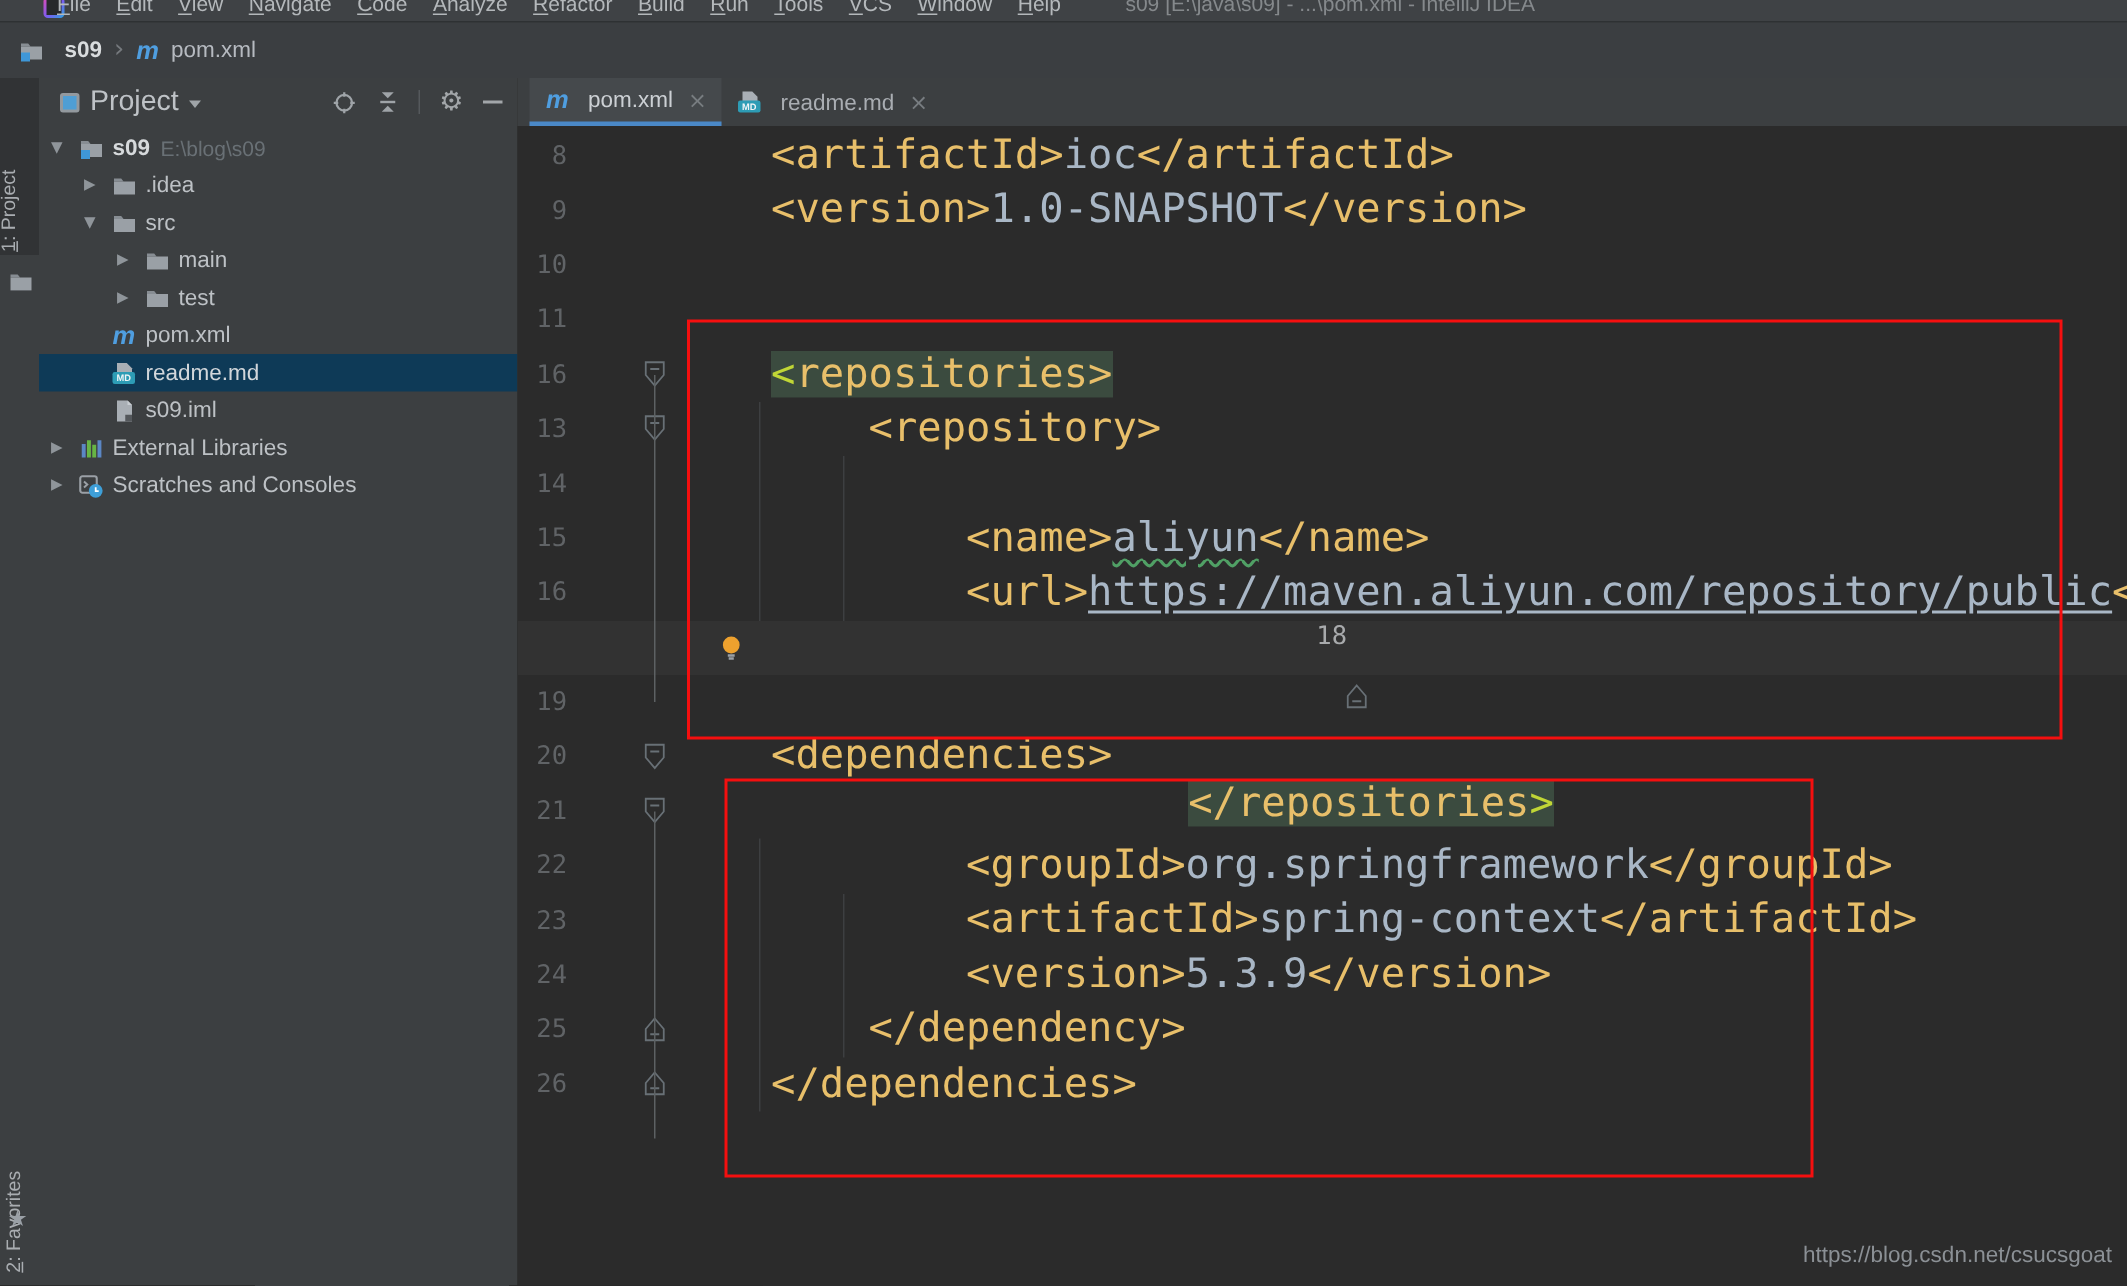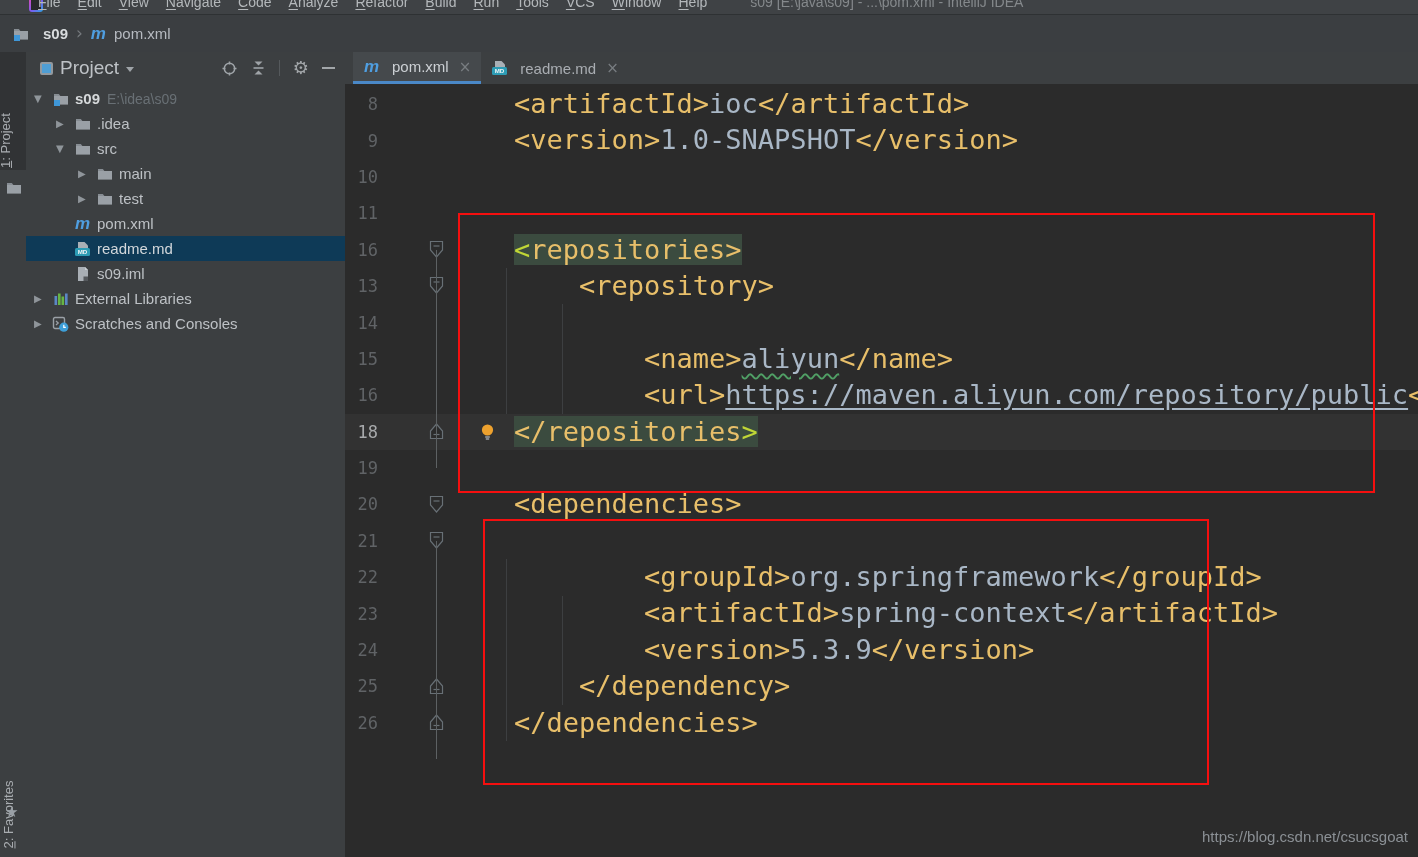--- a/index.html
+++ b/index.html
@@ -50,21 +50,21 @@
   .tbold{font-weight:bold;color:#d6d9db;}
   .tpath{color:#697075;font-size:14px;margin-left:7px;}
   
   #tabbar{position:absolute;left:345px;top:52px;width:1073px;height:32px;background:#3c3f41;display:flex;padding-left:8px;box-sizing:border-box;}
   .tab{display:inline-flex;align-items:center;gap:6px;padding:0 10px;font-size:15px;color:#a9adb2;height:32px;box-sizing:border-box;}
   .tab.active{background:#45494c;border-bottom:3px solid #4a88c7;color:#ccd0d4;}
   .tab .close{color:#787d81;font-size:15px;margin-left:4px;}
   #editor{position:absolute;left:345px;top:84px;width:1073px;height:773px;background:#2b2b2b;overflow:hidden;}
   #code-rows{position:absolute;left:0;top:2px;width:100%;z-index:1;}
   .crow{height:36.4px;display:flex;align-items:center;position:relative;}
-  .crow.caret-row{background:#323232;}
+  .crow.caret-row{background:#323232;flex-direction:column;}
   .lnum{width:33px;flex:0 0 33px;text-align:right;font-family:"DejaVu Sans Mono",monospace;font-size:17px;color:#606366;}
   .caret-row .lnum{color:#a8aaac;}
   .foldcell{width:71px;flex:0 0 71px;position:relative;height:100%;}
   .foldcell svg{position:absolute;left:51px;top:8.5px;z-index:3;}
   .codetext{white-space:pre;font-family:"DejaVu Sans Mono",monospace;font-size:27px;line-height:36.4px;}
   .seg-tag{color:#e8bf6a;}
   .seg-text,.seg-plain{color:#a9b7c6;}
   .seg-text-squiggle{color:#a9b7c6;text-decoration:underline;text-decoration-style:wavy;text-decoration-color:#50a065;text-decoration-thickness:1.5px;text-underline-offset:5px;}
   .seg-link{color:#a9b7c6;text-decoration:underline;text-underline-offset:4px;}
   .seg-hl-tag{color:#e8bf6a;background:#3b4b3f;}
@@ -161,21 +161,21 @@
         <div class="trow" style="padding-left: 6px;">
           <span class="tchev glyph">▼</span>
           <span class="ticon">
             <svg width="16" height="16" viewBox="0 0 16 16">
               <path fill="#878d93" d="M1 3h4.8l1.6 2H1z"></path>
               <path fill="#9aa0a6" d="M1 5h14v8.6H1z"></path>
               <rect x="1" y="9" width="6" height="6" fill="#3f97d8"></rect>
             </svg>
           </span>
           <span class="tbold">s09</span>
-          <span class="tpath">E:\idea\s09</span>
+          <span class="tpath">E:\blog\s09</span>
         </div>
         <div class="trow" style="padding-left: 28px;">
           <span class="tchev glyph">▶</span>
           <span class="ticon">
             <svg width="16" height="16" viewBox="0 0 16 16">
               <path fill="#878d93" d="M1 3h4.8l1.6 2H1z"></path>
               <path fill="#9aa0a6" d="M1 5h14v8.6H1z"></path>
             </svg>
           </span>
           <span>.idea</span>

